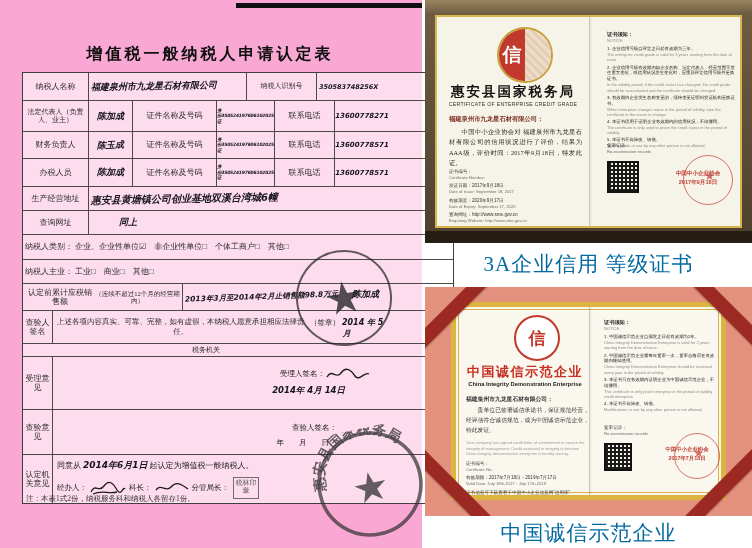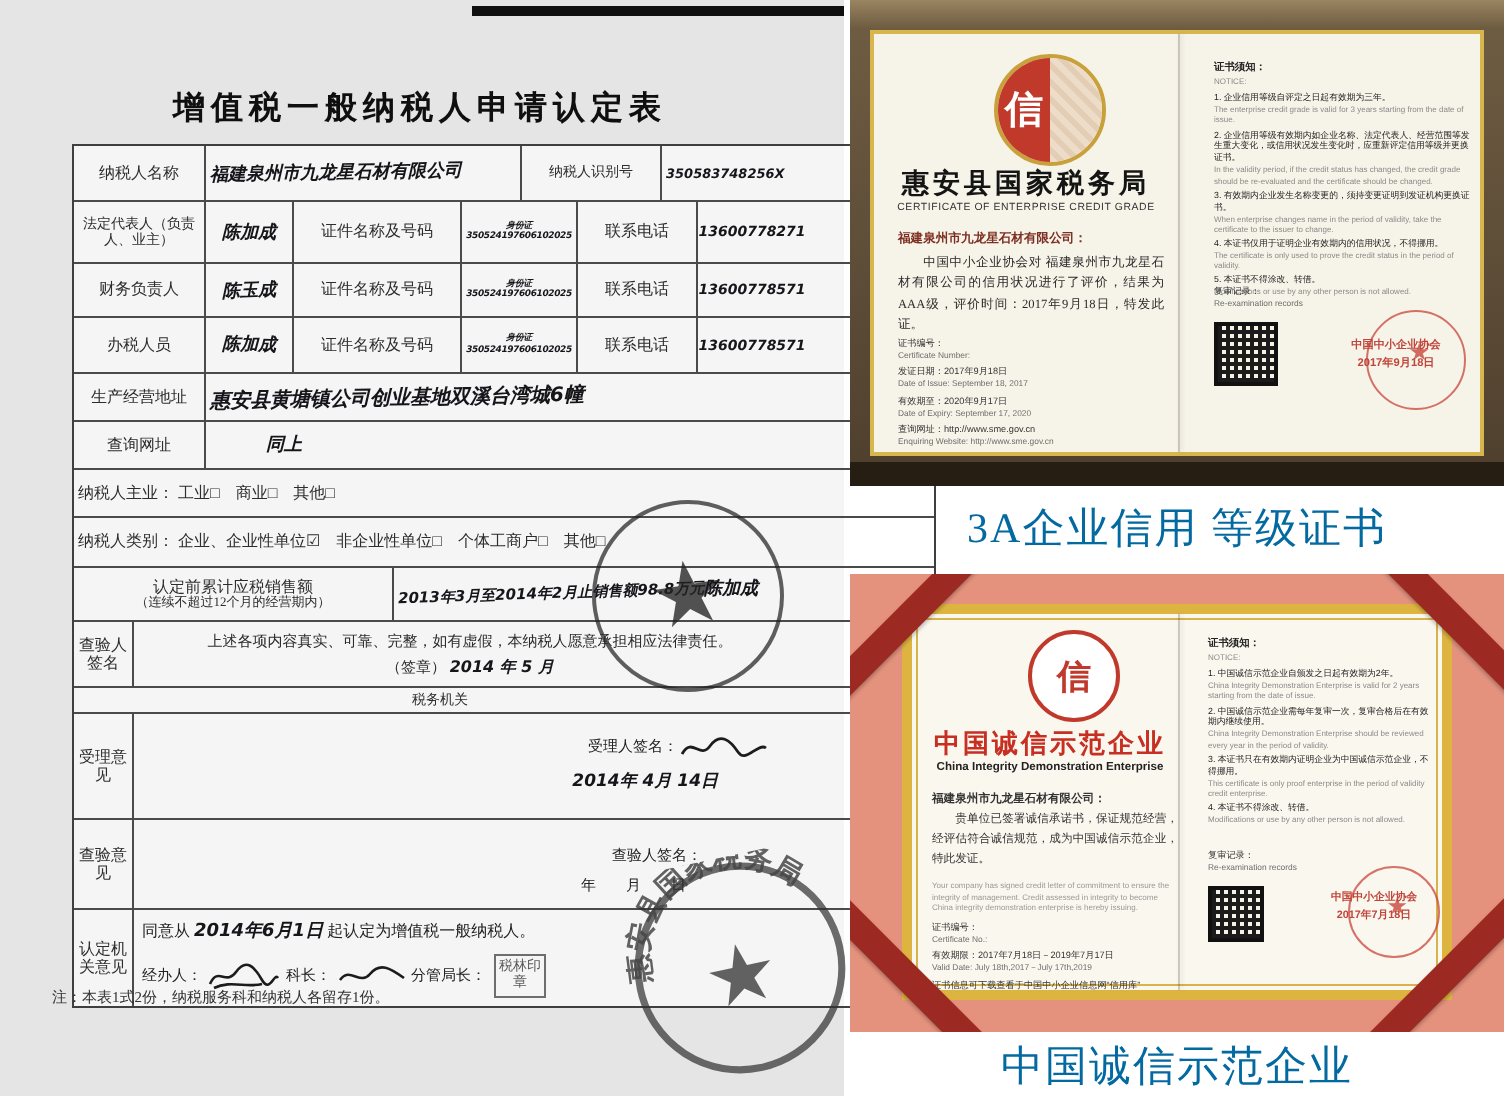--- a/index.html
+++ b/index.html
@@ -1,32 +1,32 @@
 <!DOCTYPE html>
 <html><head>
 <meta charset="utf-8">
 <style>
   html,body{margin:0;padding:0;background:#fff;}
   .shot{position:relative;width:752px;height:548px;background:#fff;overflow:hidden;
         font-family:"Liberation Sans","DejaVu Sans",sans-serif;color:#222;}
 
   
-  .form{position:absolute;left:0;top:0;width:422px;height:548px;background:#e5e5e5;}
+  .form{position:absolute;left:0;top:0;width:422px;height:548px;background:#f9a8d4;}
   .scan-line{position:absolute;left:236px;top:3px;width:186px;height:5px;background:#101010;}
   .form-title{position:absolute;left:0;top:44px;width:420px;margin:0;text-align:center;
               font-size:16px;font-weight:bold;letter-spacing:3px;color:#0f0f0f;
               font-family:"Liberation Serif",serif;}
-  .ftable{position:absolute;left:36px;top:72px;width:432px;border:1.5px solid #3f3f3f;
+  .ftable{position:absolute;left:22px;top:72px;width:432px;border:1.5px solid #3f3f3f;
           box-sizing:border-box;background:rgba(255,255,255,.6);}
   .frow{display:flex;border-bottom:1px solid #4a4a4a;}
   .frow:last-child{border-bottom:none;}
   .fcell{border-right:1px solid #4a4a4a;box-sizing:border-box;display:flex;flex-direction:row;
          align-items:center;justify-content:center;text-align:center;padding:1px 2px;overflow:hidden;}
   .fcell:last-child{border-right:none;}
-  .col{flex-direction:column;justify-content:center;}
+  .col{flex-direction:row;justify-content:center;}
   .vleft{justify-content:flex-start;text-align:left;}
   .lab{font-size:8px;color:#2d2d2d;font-family:"Liberation Serif",serif;line-height:1.15;}
   .lab7{font-size:7px;}
   .hw{font-family:"DejaVu Sans",sans-serif;font-style:italic;font-weight:bold;color:#15151a;}
   .h27{height:27px}.h30{height:30px}.h26{height:26px}.h23{height:23px}.h24{height:24px}
   .h32{height:32px}.h12{height:12px}.h52{height:52px}.h44{height:44px}.h48{height:48px}
   .w66{width:66px}.w158{width:158px}.w70{width:70px}.w72{width:72px}.w44{width:44px}
   .w84{width:84px}.w58{width:58px}.w60{width:60px}.w54{width:54px}.w300{width:300px}
   .w160{width:160px}.w206{width:206px}.w30{width:30px}.w336{width:336px}
   .tiny{font-size:4.5px;letter-spacing:-.2px;line-height:1.2;font-style:italic;}
@@ -213,31 +213,31 @@
           </div>
       </div>
 
       <div class="frow h23">
         <div class="fcell w66 lab">查询网址</div>
         <div class="fcell w300 vleft">
             <span class="hw" style="font-size:9px;margin-left:28px;">同上</span>
           </div>
       </div>
 
+      <div class="frow h24">
+        <div class="fcell vleft" style="width:366px;">
+          <span class="lab">纳税人类别：</span>
+          <span class="lab" style="margin-left:2px;">企业、企业性单位☑　非企业性单位□　个体工商户□　其他□</span>
+        </div>
+      </div>
+
       <div class="frow h23">
         <div class="fcell vleft" style="width:366px;">
           <span class="lab">纳税人主业：</span>
           <span class="lab" style="margin-left:2px;">工业□　商业□　其他□</span>
-        </div>
-      </div>
-
-      <div class="frow h24">
-        <div class="fcell vleft" style="width:366px;">
-          <span class="lab">纳税人类别：</span>
-          <span class="lab" style="margin-left:2px;">企业、企业性单位☑　非企业性单位□　个体工商户□　其他□</span>
         </div>
       </div>
 
       <div class="frow h26">
         <div class="fcell w160 col">
           <span class="lab">认定前累计应税销售额</span>
           <span class="lab" style="font-size:6.5px;">（连续不超过12个月的经营期内）</span>
         </div>
         <div class="fcell w206 vleft">
           <span class="hw" style="font-size:7.5px;transform:rotate(-2deg);">2013年3月至2014年2月止销售额98.8万元</span>

